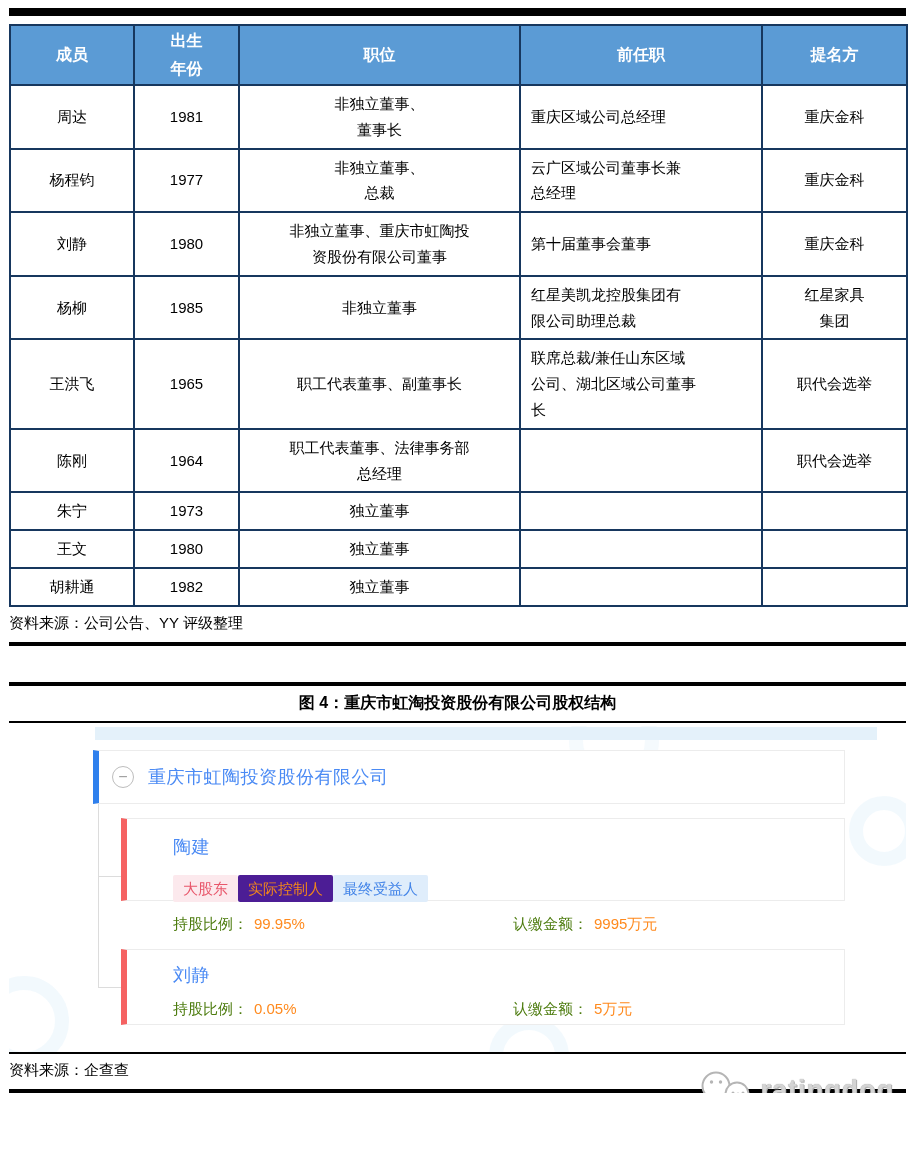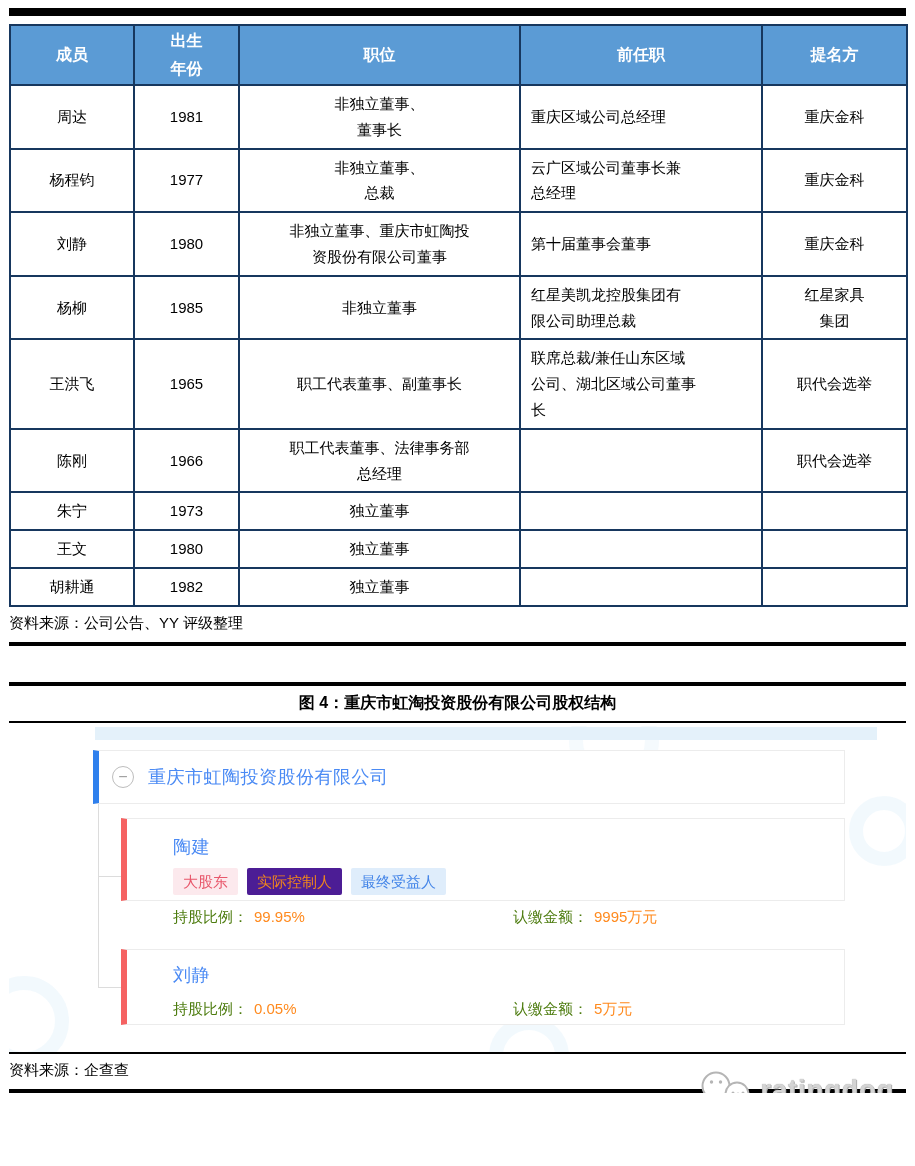--- a/index.html
+++ b/index.html
@@ -120,21 +120,21 @@
     left: 112px;
     width: 724px;
     background: #fff;
     border: 1px solid #ECECEC;
     border-left: 6px solid #F56262;
     padding-left: 46px;
   }
   .holder-card.c1 { top: 92px; height: 83px; padding-top: 16px; }
   .holder-card.c2 { top: 223px; height: 76px; padding-top: 13px; }
   .holder-name { color: #4A8AF4; font-size: 18px; font-weight: 500; letter-spacing: .5px; }
-  .tag-row { margin-top: 9px; display: flex; gap: 9px; }
+  .tag-row { margin-top: 16px; display: flex; }
   .tag {
     font-size: 15px;
     padding: 3px 10px;
     border-radius: 2px;
     line-height: 1.4;
   }
   .tag.t-red    { color: #E8576B; background: #FCE9ED; }
   .tag.t-orange { color: #F0861C; background: #4c1d95; }
   .tag.t-blue   { color: #4485E8; background: #DFEDFB; }
   .info-row { position: relative; margin-top: 13px; font-size: 15px; }
@@ -226,21 +226,21 @@
           <td>王洪飞</td>
           <td>1965</td>
           <td>职工代表董事、副董事长</td>
           <td class="col-previous">联席总裁/兼任山东区域
 公司、湖北区域公司董事
 长</td>
           <td>职代会选举</td>
         </tr>
         <tr>
           <td>陈刚</td>
-          <td>1966</td>
+          <td>1964</td>
           <td>职工代表董事、法律事务部
 总经理</td>
           <td class="col-previous"></td>
           <td>职代会选举</td>
         </tr>
         <tr>
           <td>朱宁</td>
           <td>1973</td>
           <td>独立董事</td>
           <td class="col-previous"></td>

